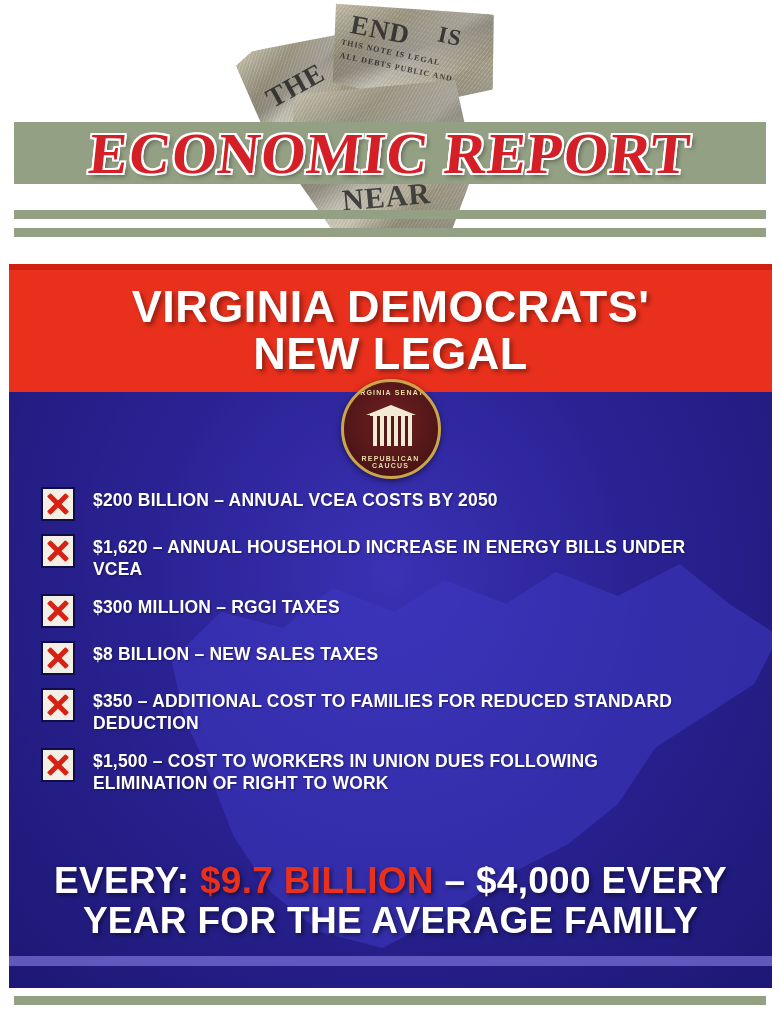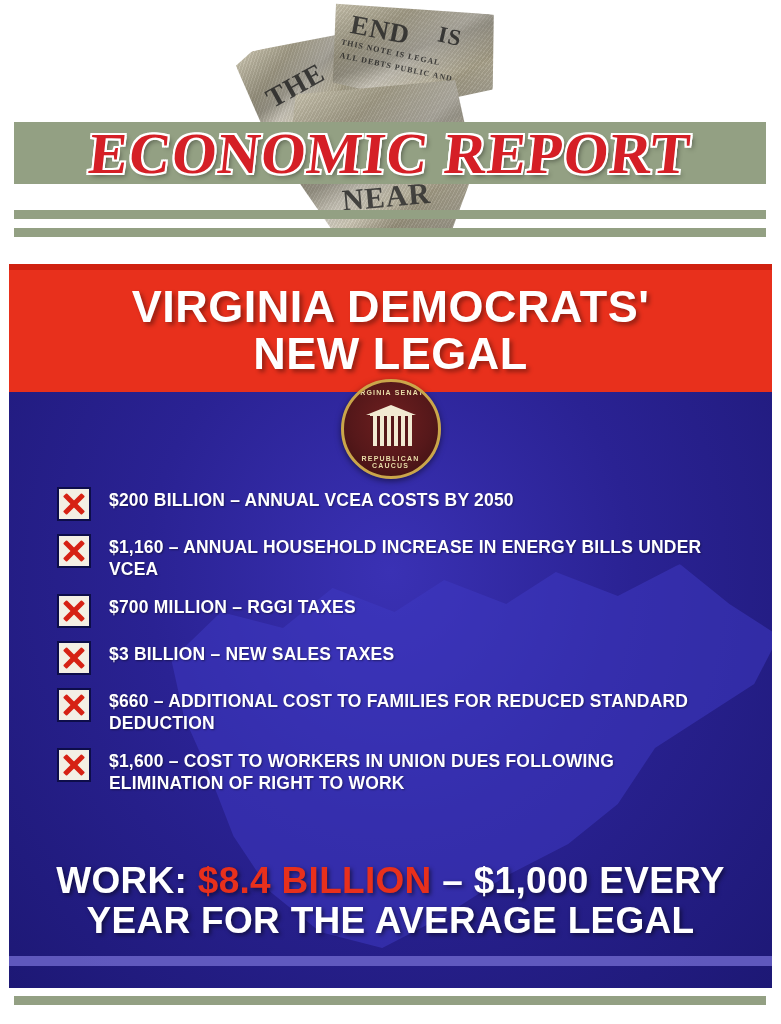--- a/index.html
+++ b/index.html
@@ -253,21 +253,21 @@
   .seal-cols {
     position: absolute;
     left: 0; top: 2px;
     width: 100%; height: 100%;
     background: repeating-linear-gradient(to right, #56181a 0px, #56181a 3px, #f2ead2 3px, #f2ead2 7px);
   }
 
   
   .list {
     position: absolute;
-    left: 48px;
+    left: 32px;
     top: 222px;
     width: 672px;
     z-index: 4;
   }
   .list-item {
     display: flex;
     align-items: flex-start;
     margin-bottom: 12px;
   }
   .x-box {
@@ -389,45 +389,45 @@
     <div class="seal-ring-text-bottom">REPUBLICAN CAUCUS</div>
   </div>
 
   <div class="list">
     <div class="list-item">
       <div class="x-box"></div>
       <div class="item-text">$200 BILLION – ANNUAL VCEA COSTS BY 2050</div>
     </div>
     <div class="list-item">
       <div class="x-box"></div>
-      <div class="item-text">$1,160 – ANNUAL HOUSEHOLD INCREASE IN ENERGY BILLS UNDER VCEA</div>
-    </div>
-    <div class="list-item">
-      <div class="x-box"></div>
-      <div class="item-text">$700 MILLION – RGGI TAXES</div>
-    </div>
-    <div class="list-item">
-      <div class="x-box"></div>
-      <div class="item-text">$3 BILLION – NEW SALES TAXES</div>
-    </div>
-    <div class="list-item">
-      <div class="x-box"></div>
-      <div class="item-text">$660 – ADDITIONAL COST TO FAMILIES FOR REDUCED STANDARD DEDUCTION</div>
-    </div>
-    <div class="list-item">
-      <div class="x-box"></div>
-      <div class="item-text">$1,600 – COST TO WORKERS IN UNION DUES FOLLOWING ELIMINATION OF RIGHT TO WORK</div>
+      <div class="item-text">$1,620 – ANNUAL HOUSEHOLD INCREASE IN ENERGY BILLS UNDER VCEA</div>
+    </div>
+    <div class="list-item">
+      <div class="x-box"></div>
+      <div class="item-text">$300 MILLION – RGGI TAXES</div>
+    </div>
+    <div class="list-item">
+      <div class="x-box"></div>
+      <div class="item-text">$8 BILLION – NEW SALES TAXES</div>
+    </div>
+    <div class="list-item">
+      <div class="x-box"></div>
+      <div class="item-text">$350 – ADDITIONAL COST TO FAMILIES FOR REDUCED STANDARD DEDUCTION</div>
+    </div>
+    <div class="list-item">
+      <div class="x-box"></div>
+      <div class="item-text">$1,500 – COST TO WORKERS IN UNION DUES FOLLOWING ELIMINATION OF RIGHT TO WORK</div>
     </div>
   </div>
 
   <div class="total">
     <div>
-      <span>WORK:</span>
-      <span class="hl">$8.4 BILLION</span>
-      <span>– $1,000 EVERY</span>
-    </div>
-    <div>YEAR FOR THE AVERAGE LEGAL</div>
+      <span>EVERY:</span>
+      <span class="hl">$9.7 BILLION</span>
+      <span>– $4,000 EVERY</span>
+    </div>
+    <div>YEAR FOR THE AVERAGE FAMILY</div>
   </div>
 
   <div class="poster-bottom-strip"></div>
 </div>
 
 <div class="footer-rule"></div>
 
 </body></html>

